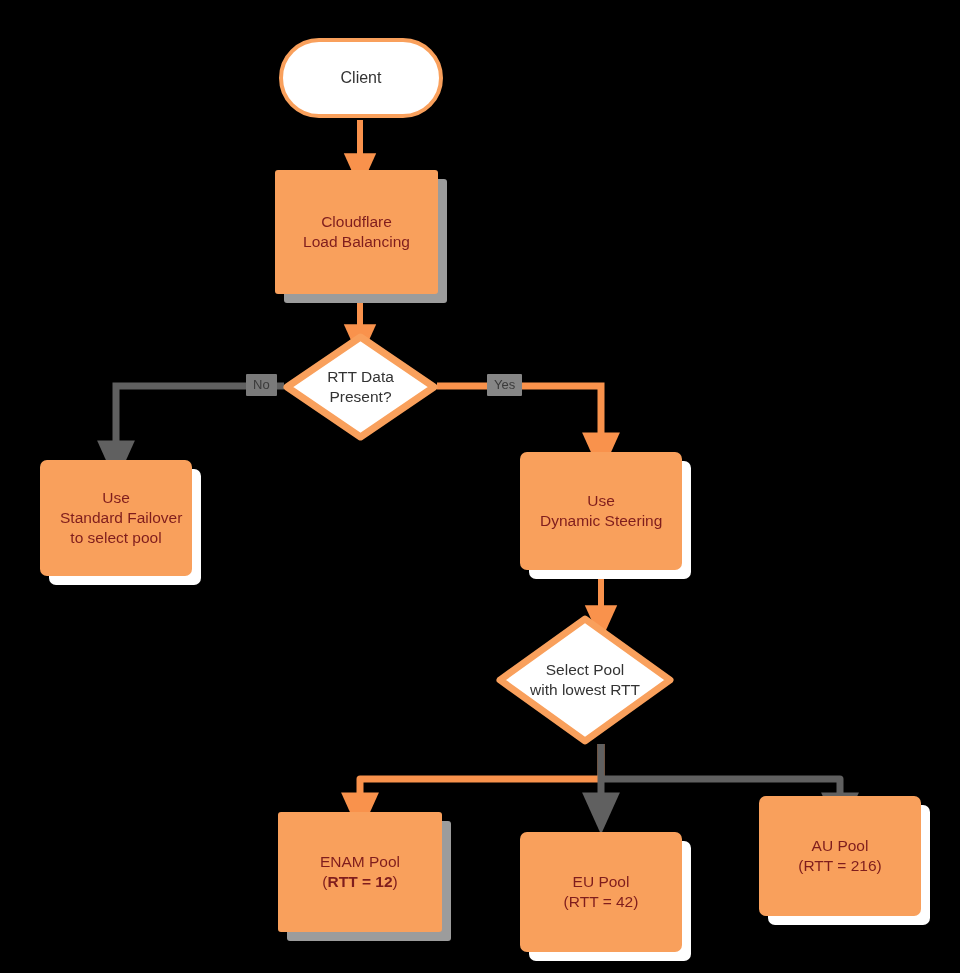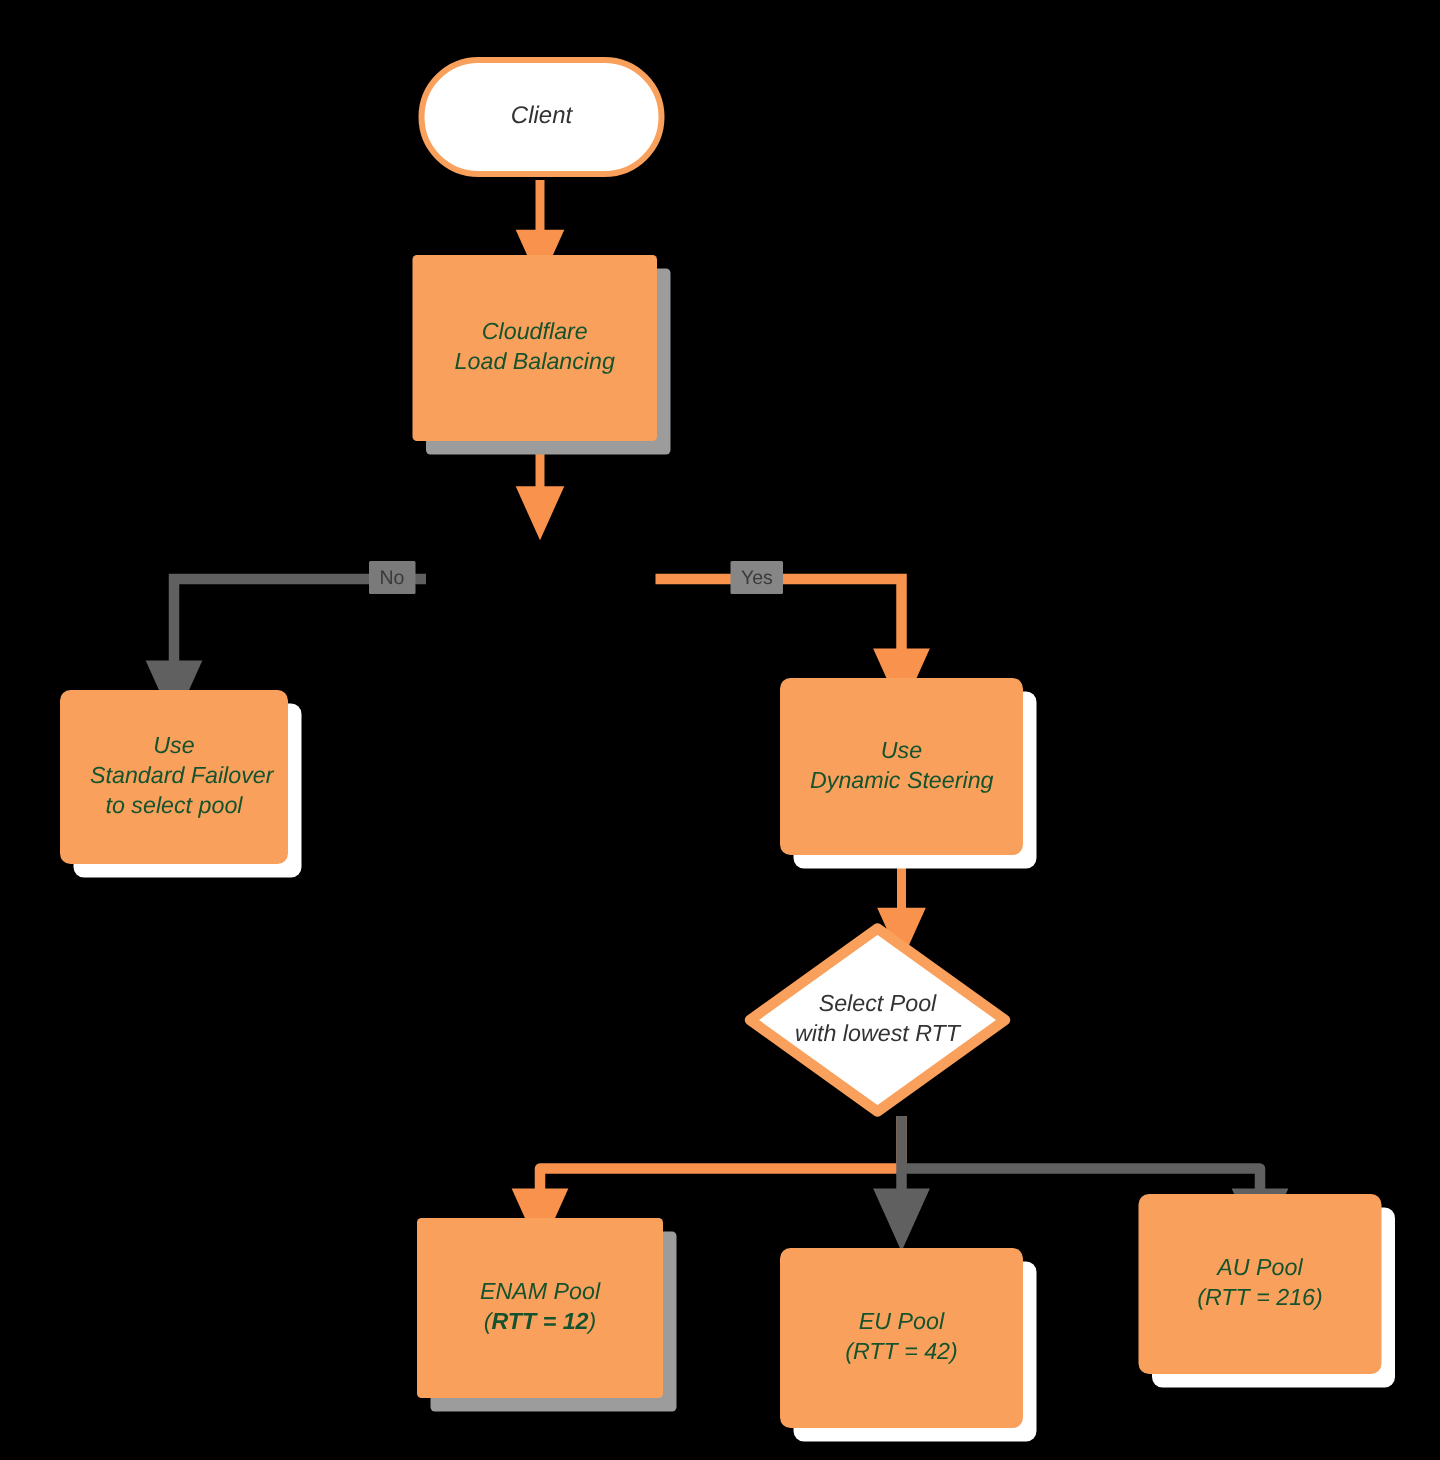--- a/index.html
+++ b/index.html
@@ -40,29 +40,28 @@
     justify-content: center;
     text-align: center;
     line-height: 1.28;
   }
 
   .node .label {
     display: block;
     width: 100%;
     padding: 0 20px;
     box-sizing: border-box;
-    font-style: italic;
   }
 
   .node .label .ln { display: block; white-space: nowrap; }
 
   
   .n-process {
     background: #F9A05C;
-    color: #14532d;
+    color: #7f1d1d;
     border-radius: 7px;
     font-size: 15.5px;
   }
   .n-process.sq { border-radius: 3px; }
 
   
   .sh-gray  { box-shadow: 9px 9px 0 0 #9C9C9C; }
   .sh-white { box-shadow: 9px 9px 0 0 #FFFFFF; justify-content: center; }
 
   
@@ -146,20 +145,29 @@
     </span>
   </div>
 
   <div class="node n-process sq sh-gray" style="left:275px; top:170px; width:163px; height:124px;">
     <span class="label">
       <span class="ln">Cloudflare</span>
       <span class="ln">Load Balancing</span>
     </span>
   </div>
 
+  <div class="node n-diamond" style="left:283px; top:333px; width:155px; height:108px;">
+    <svg class="dia-bg" viewBox="0 0 155 108" preserveAspectRatio="none">
+      <polygon points="77.5,4 151,54 77.5,104 4,54" fill="#FFFFFF" stroke="#F9A05C" stroke-width="7" stroke-linejoin="round"></polygon>
+    </svg>
+    <span class="label">
+      <span class="ln">RTT Data</span>
+      <span class="ln">Present?</span>
+    </span>
+  </div>
 
   <div class="edge-label" style="left:199px; top:374px;margin-left:47px;">No</div>
 
   <div class="edge-label on-orange" style="left:487px; top:374px;">Yes</div>
 
   <div class="node n-process sh-white" style="left:40px; top:460px; width:152px; height:116px;">
     <span class="label">
       <span class="ln">Use</span>
       <span class="ln">Standard Failover</span>
       <span class="ln">to select pool</span>

